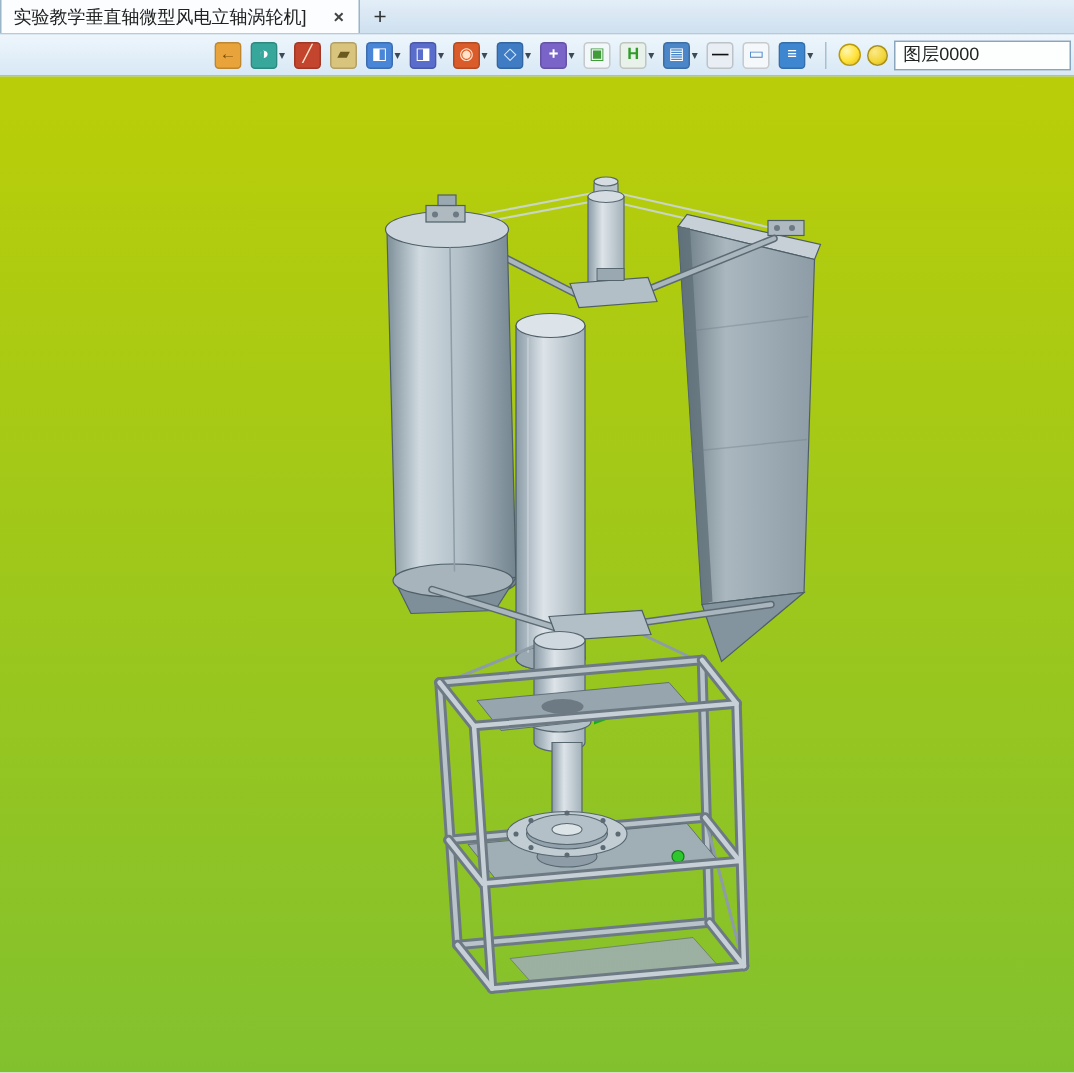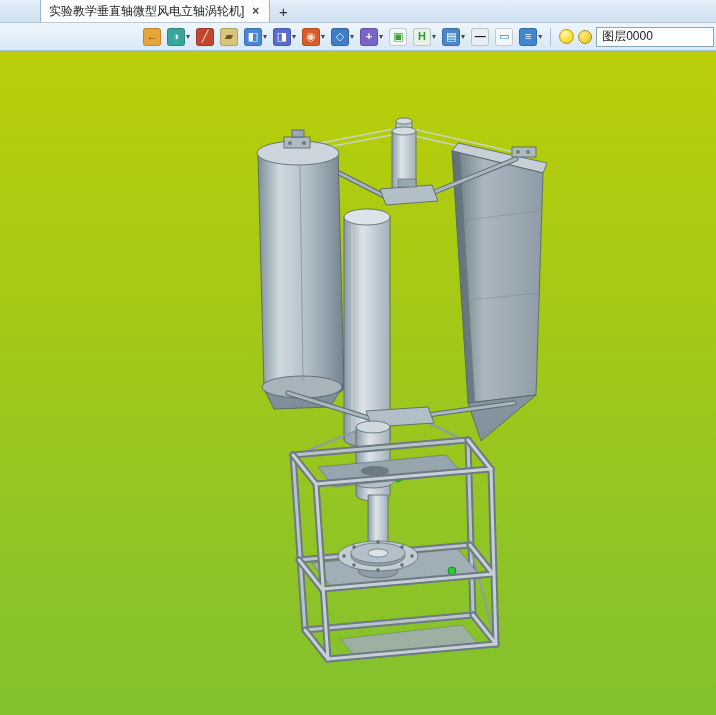--- a/index.html
+++ b/index.html
@@ -2,23 +2,23 @@
 <html><head>
 <meta charset="utf-8">
 <style>
   html,body{margin:0;padding:0;width:716px;height:715px;overflow:hidden;
     font-family:"Liberation Sans","DejaVu Sans",sans-serif;}
   .app{width:716px;height:715px;display:flex;flex-direction:column;background:#d9e7f3;}
 
   
   .tabbar{height:22px;display:flex;align-items:stretch;
     background:linear-gradient(#e3eef8,#cfe0ef);border-bottom:1px solid #b6cadb;}
-  .tab{display:flex;align-items:center;gap:6px;padding:0 8px;max-width:240px;
+  .tab{display:flex;align-items:center;gap:16px;padding:0 8px;max-width:240px;
     background:#fbfdfe;border-right:1px solid #9ab4c8;border-left:1px solid #9ab4c8;
-    font-size:12px;color:#222;white-space:nowrap;overflow:hidden;margin-left:40px;}
+    font-size:12px;color:#222;white-space:nowrap;overflow:hidden;}
   .tab-title{overflow:hidden;text-overflow:clip;white-space:nowrap;}
   .tab-close{font-size:12px;font-weight:bold;color:#444;padding:0 2px;cursor:default;}
   .tab-new{display:flex;align-items:center;justify-content:center;width:26px;
     font-size:15px;color:#333;}
 
   
   .toolbar{height:27px;display:flex;align-items:center;
     background:linear-gradient(#eef6fc,#d8e8f5);border-bottom:1px solid #a8bfd0;}
   .tb-spacer{width:140px;flex:0 0 auto;}
   .tb-icons{display:flex;align-items:center;height:100%;}

